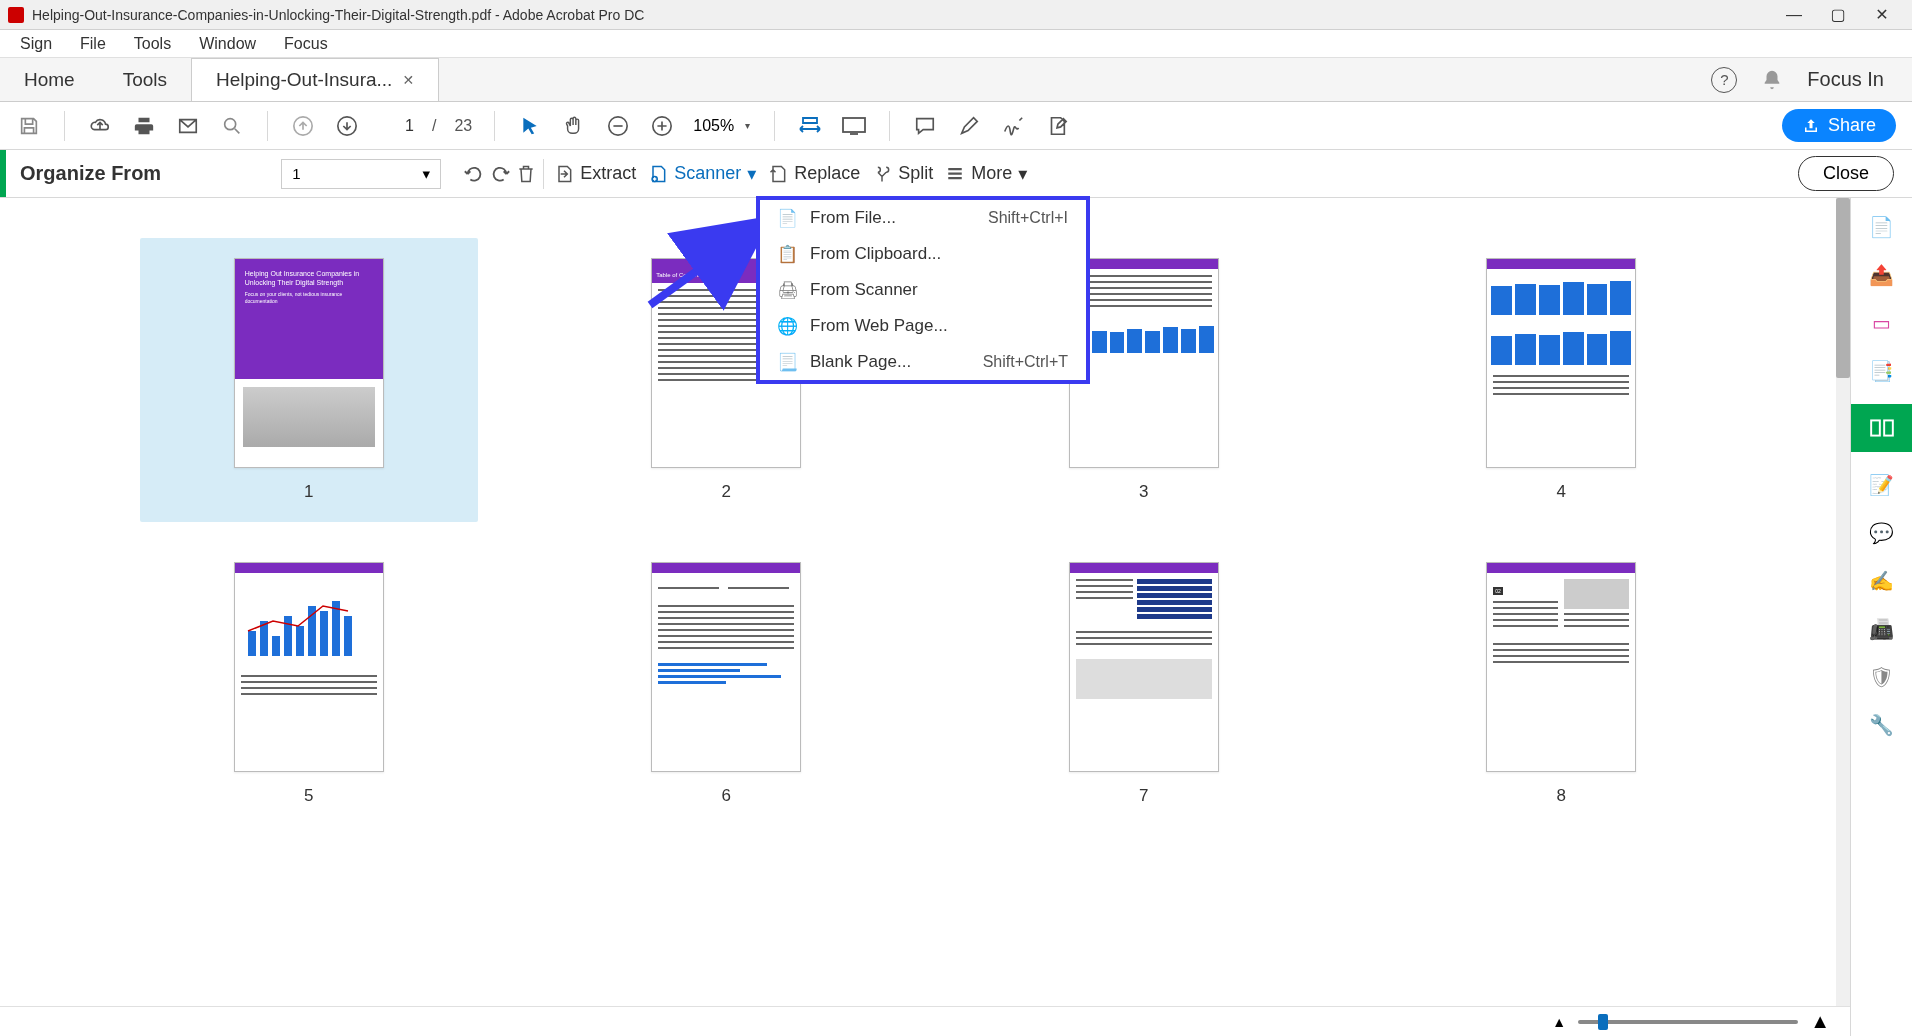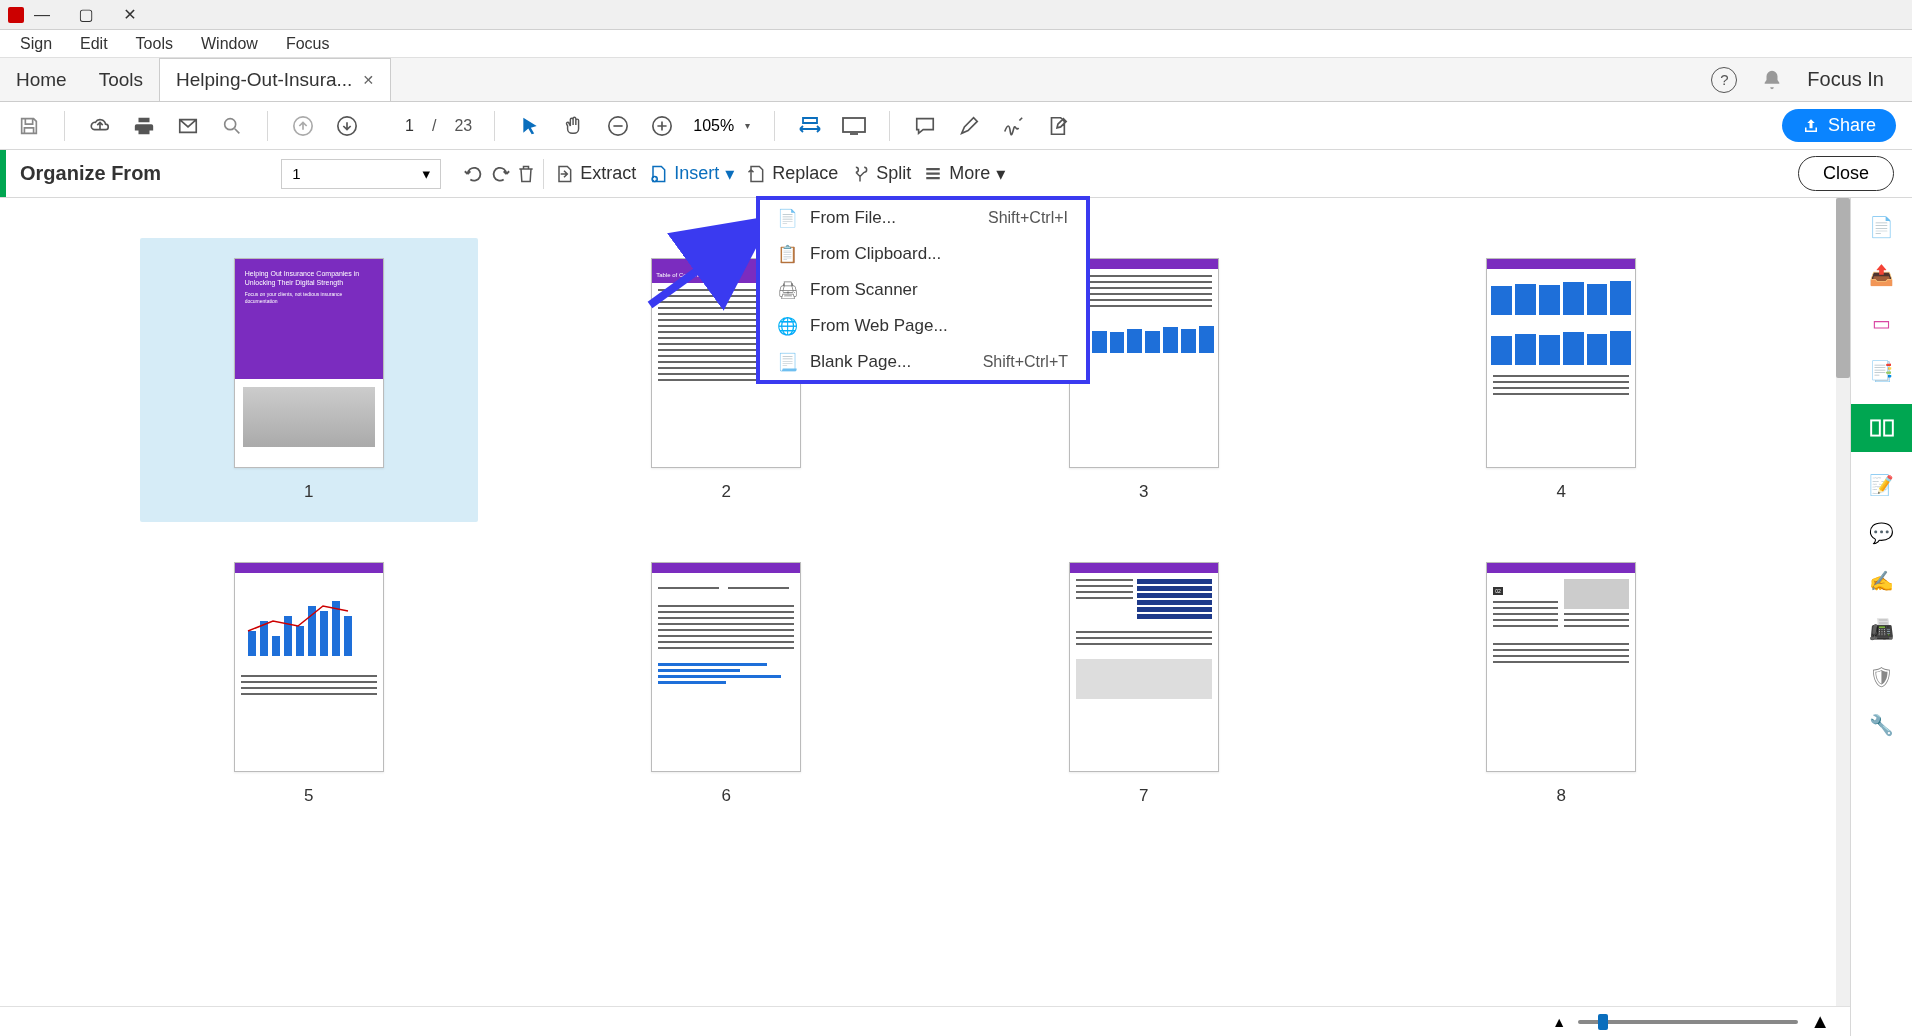--- a/index.html
+++ b/index.html
@@ -11,21 +11,21 @@
 .titlebar-text { font-size: 14px; color: #333; flex: 1; }
 .win-controls { display: flex; gap: 24px; margin-right: 12px; }
 .win-btn { width: 20px; height: 20px; display: flex; align-items: center; justify-content: center; cursor: pointer; font-size: 16px; color: #333; }
 
 
 .menubar { height: 28px; display: flex; align-items: center; padding: 0 8px; gap: 4px; border-bottom: 1px solid #e0e0e0; }
 .menu-item { padding: 4px 12px; font-size: 16px; color: #333; cursor: pointer; }
 
 
 .tabs-row { height: 44px; display: flex; align-items: stretch; background: #f5f5f5; border-bottom: 1px solid #ccc; }
-.tab { padding: 0 16px; display: flex; align-items: center; font-size: 19px; color: #333; cursor: pointer; }
+.tab { padding: 0 24px; display: flex; align-items: center; font-size: 19px; color: #333; cursor: pointer; }
 .tab-active { background: #fff; border-top: 1px solid #ccc; border-left: 1px solid #ccc; border-right: 1px solid #ccc; }
 .tab-close { margin-left: 10px; font-size: 14px; color: #666; cursor: pointer; }
 .tabs-spacer { flex: 1; }
 .tabs-right { display: flex; align-items: center; gap: 24px; padding-right: 28px; }
 .signin { font-size: 20px; color: #333; cursor: pointer; }
 .icon-circ { width: 26px; height: 26px; border: 1.5px solid #555; border-radius: 50%; display: flex; align-items: center; justify-content: center; font-size: 15px; color: #555; cursor: pointer; }
 .bell-icon { font-size: 22px; color: #888; cursor: pointer; }
 
 
 .main-toolbar { height: 48px; display: flex; align-items: center; padding: 0 16px; gap: 18px; border-bottom: 1px solid #d8d8d8; }
@@ -85,30 +85,31 @@
 .slider-track { width: 220px; height: 4px; background: #888; position: relative; border-radius: 2px; }
 .slider-thumb { position: absolute; top: -6px; left: 20px; width: 10px; height: 16px; background: #0a6ebd; border-radius: 2px; }
 
 svg { display: block; }
 </style>
 </head>
 <body>
 
 <div class="titlebar">
   <div class="titlebar-icon"></div>
+  <div class="titlebar-text">Helping-Out-Insurance-Companies-in-Unlocking-Their-Digital-Strength.pdf - Adobe Acrobat Pro DC</div>
   <div class="win-controls">
     <div class="win-btn">—</div>
     <div class="win-btn">▢</div>
     <div class="win-btn">✕</div>
   </div>
 </div>
 
 <div class="menubar">
   <div class="menu-item">Sign</div>
-  <div class="menu-item">Edit</div>
+  <div class="menu-item">File</div>
   <div class="menu-item">Tools</div>
   <div class="menu-item">Window</div>
   <div class="menu-item">Focus</div>
 </div>
 
 <div class="tabs-row">
   <div class="tab">Home</div>
   <div class="tab">Tools</div>
   <div class="tab tab-active">
     <span>Helping-Out-Insura...</span>
@@ -264,21 +265,21 @@
           <path fill="none" stroke="#555" stroke-width="1.8" d="M6 3h10l4 4v14H6z M12 8l4 4-4 4 M8 12h8"></path>
         </svg>
       <span>Extract</span>
     </div>
     <div class="org-btn accent">
       <svg width="20" height="20" viewBox="0 0 24 24">
           <path fill="none" stroke="#0a6ebd" stroke-width="1.8" d="M6 3h10l4 4v14H6z"></path>
           <circle cx="8" cy="18" r="4" fill="#0a6ebd"></circle>
           <path stroke="#fff" stroke-width="1.6" d="M8 16v4 M6 18h4"></path>
         </svg>
-      <span>Insert</span>
+      <span>Scanner</span>
       <span>▾</span>
     </div>
     <div class="org-btn">
       <svg width="20" height="20" viewBox="0 0 24 24">
           <path fill="none" stroke="#555" stroke-width="1.8" d="M6 3h10l4 4v14H6z M3 10l3-3 3 3 M6 7v8"></path>
         </svg>
       <span>Replace</span>
     </div>
     <div class="org-btn">
       <svg width="20" height="20" viewBox="0 0 24 24">

